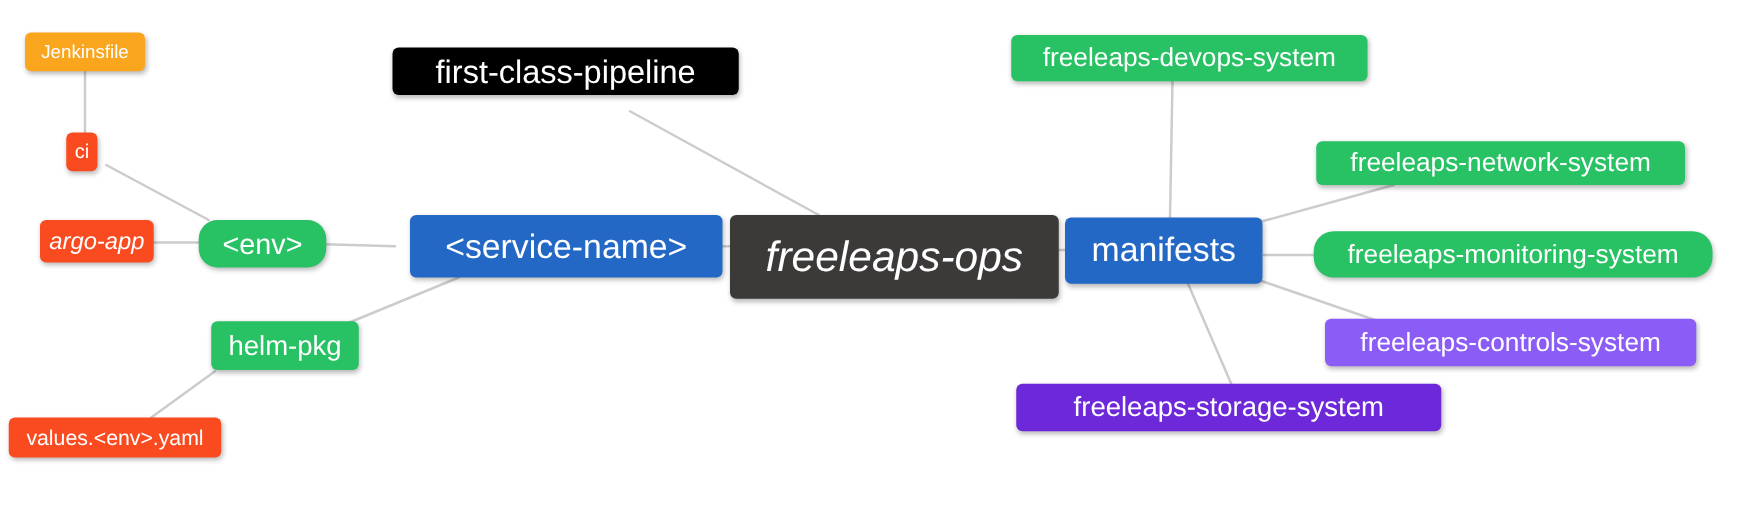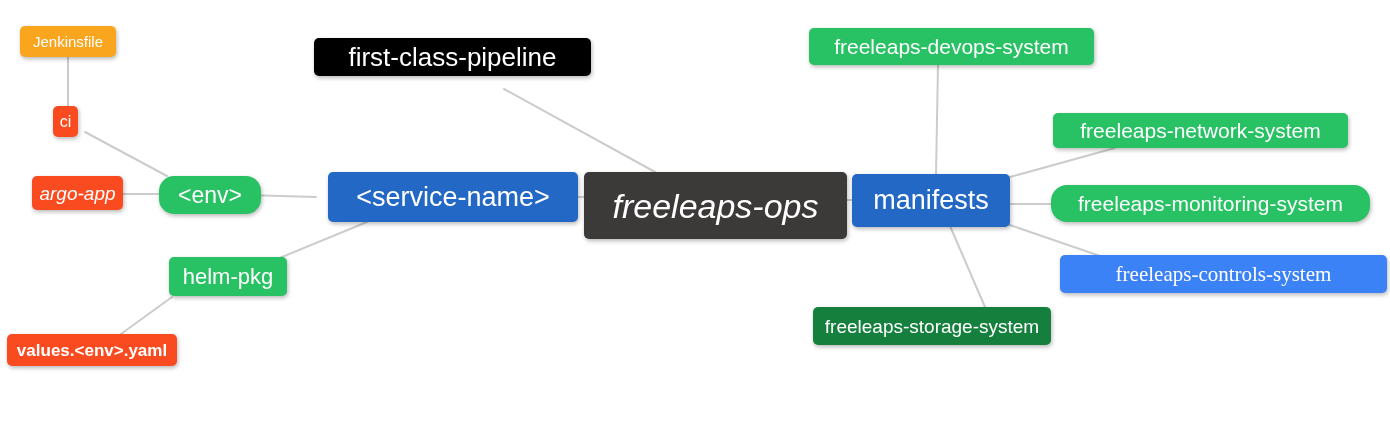--- a/index.html
+++ b/index.html
@@ -55,24 +55,24 @@
       <line x1="1011" y1="204" x2="1051" y2="204" stroke="#cccccc" stroke-width="2" stroke-linecap="round"></line>
       <line x1="1007" y1="224" x2="1100" y2="256" stroke="#cccccc" stroke-width="2" stroke-linecap="round"></line>
       <line x1="950" y1="226" x2="985" y2="307" stroke="#cccccc" stroke-width="2" stroke-linecap="round"></line>
     </svg>
   <div id="node-layer">
       <div class="node" style="left: 20px; top: 26px; width: 96px; height: 31px; font-size: 15px; background: rgb(249, 165, 30); color: rgb(255, 255, 255);">Jenkinsfile</div>
       <div class="node" style="left: 53px; top: 106px; width: 25px; height: 31px; font-size: 16px; background: rgb(250, 75, 32); color: rgb(255, 255, 255);">ci</div>
       <div class="node" style="left: 32px; top: 176px; width: 91px; height: 34px; font-size: 19px; background: rgb(250, 75, 32); color: rgb(255, 255, 255); font-style: italic;">argo-app</div>
       <div class="node" style="left: 159px; top: 176px; width: 102px; height: 38px; font-size: 23px; background: rgb(40, 193, 100); color: rgb(255, 255, 255); border-radius: 15px;">&lt;env&gt;</div>
       <div class="node" style="left: 147px; top: 257px; width: 118px; height: 39px; font-size: 22px; background: rgb(40, 193, 100); color: rgb(255, 255, 255); margin-left: 22px;">helm-pkg</div>
-      <div class="node" style="left: 7px; top: 334px; width: 170px; height: 32px; font-size: 17px; background: rgb(250, 75, 32); color: rgb(255, 255, 255); font-weight: bold;">values.&lt;env&gt;.yaml</div>
+      <div class="node" style="left: 7px; top: 334px; width: 170px; height: 32px; font-size: 17px; background: rgb(250, 75, 32); color: rgb(255, 255, 255);">values.&lt;env&gt;.yaml</div>
       <div class="node" style="left: 314px; top: 38px; width: 277px; height: 38px; font-size: 26px; background: #000000; color: rgb(255, 255, 255);">first-class-pipeline</div>
       <div class="node" style="left: 316px; top: 172px; width: 250px; height: 50px; font-size: 27px; background: rgb(35, 104, 196); color: rgb(255, 255, 255); margin-left: 12px;">&lt;service-name&gt;</div>
       <div class="node" style="left: 584px; top: 172px; width: 263px; height: 67px; font-size: 34px; background: rgb(60, 57, 57); color: rgb(255, 255, 255); font-style: italic;">freeleaps-ops</div>
       <div class="node" style="left: 852px; top: 174px; width: 158px; height: 53px; font-size: 27px; background: rgb(35, 104, 196); color: rgb(255, 255, 255);">manifests</div>
       <div class="node" style="left: 797px; top: 28px; width: 285px; height: 37px; font-size: 21px; background: rgb(40, 193, 100); color: rgb(255, 255, 255); margin-left: 12px;">freeleaps-devops-system</div>
       <div class="node" style="left: 1053px; top: 113px; width: 295px; height: 35px; font-size: 21px; background: rgb(40, 193, 100); color: rgb(255, 255, 255);">freeleaps-network-system</div>
       <div class="node" style="left: 1051px; top: 185px; width: 319px; height: 37px; font-size: 21px; background: rgb(40, 193, 100); color: rgb(255, 255, 255); border-radius: 16px;">freeleaps-monitoring-system</div>
-      <div class="node" style="left: 1060px; top: 255px; width: 327px; height: 38px; font-size: 21px; background: #3b82f6; color: rgb(255, 255, 255); font-family: Liberation Serif, serif;">freeleaps-controls-system</div>
-      <div class="node" style="left: 813px; top: 307px; width: 238px; height: 38px; font-size: 19px; background: #15803d; color: rgb(255, 255, 255);">freeleaps-storage-system</div>
+      <div class="node" style="left: 1060px; top: 255px; width: 297px; height: 38px; font-size: 21px; background: #8b5cf6; color: rgb(255, 255, 255);">freeleaps-controls-system</div>
+      <div class="node" style="left: 813px; top: 307px; width: 340px; height: 38px; font-size: 22px; background: #6d28d9; color: rgb(255, 255, 255);">freeleaps-storage-system</div>
     </div>
 </div>
 
 </body></html>

